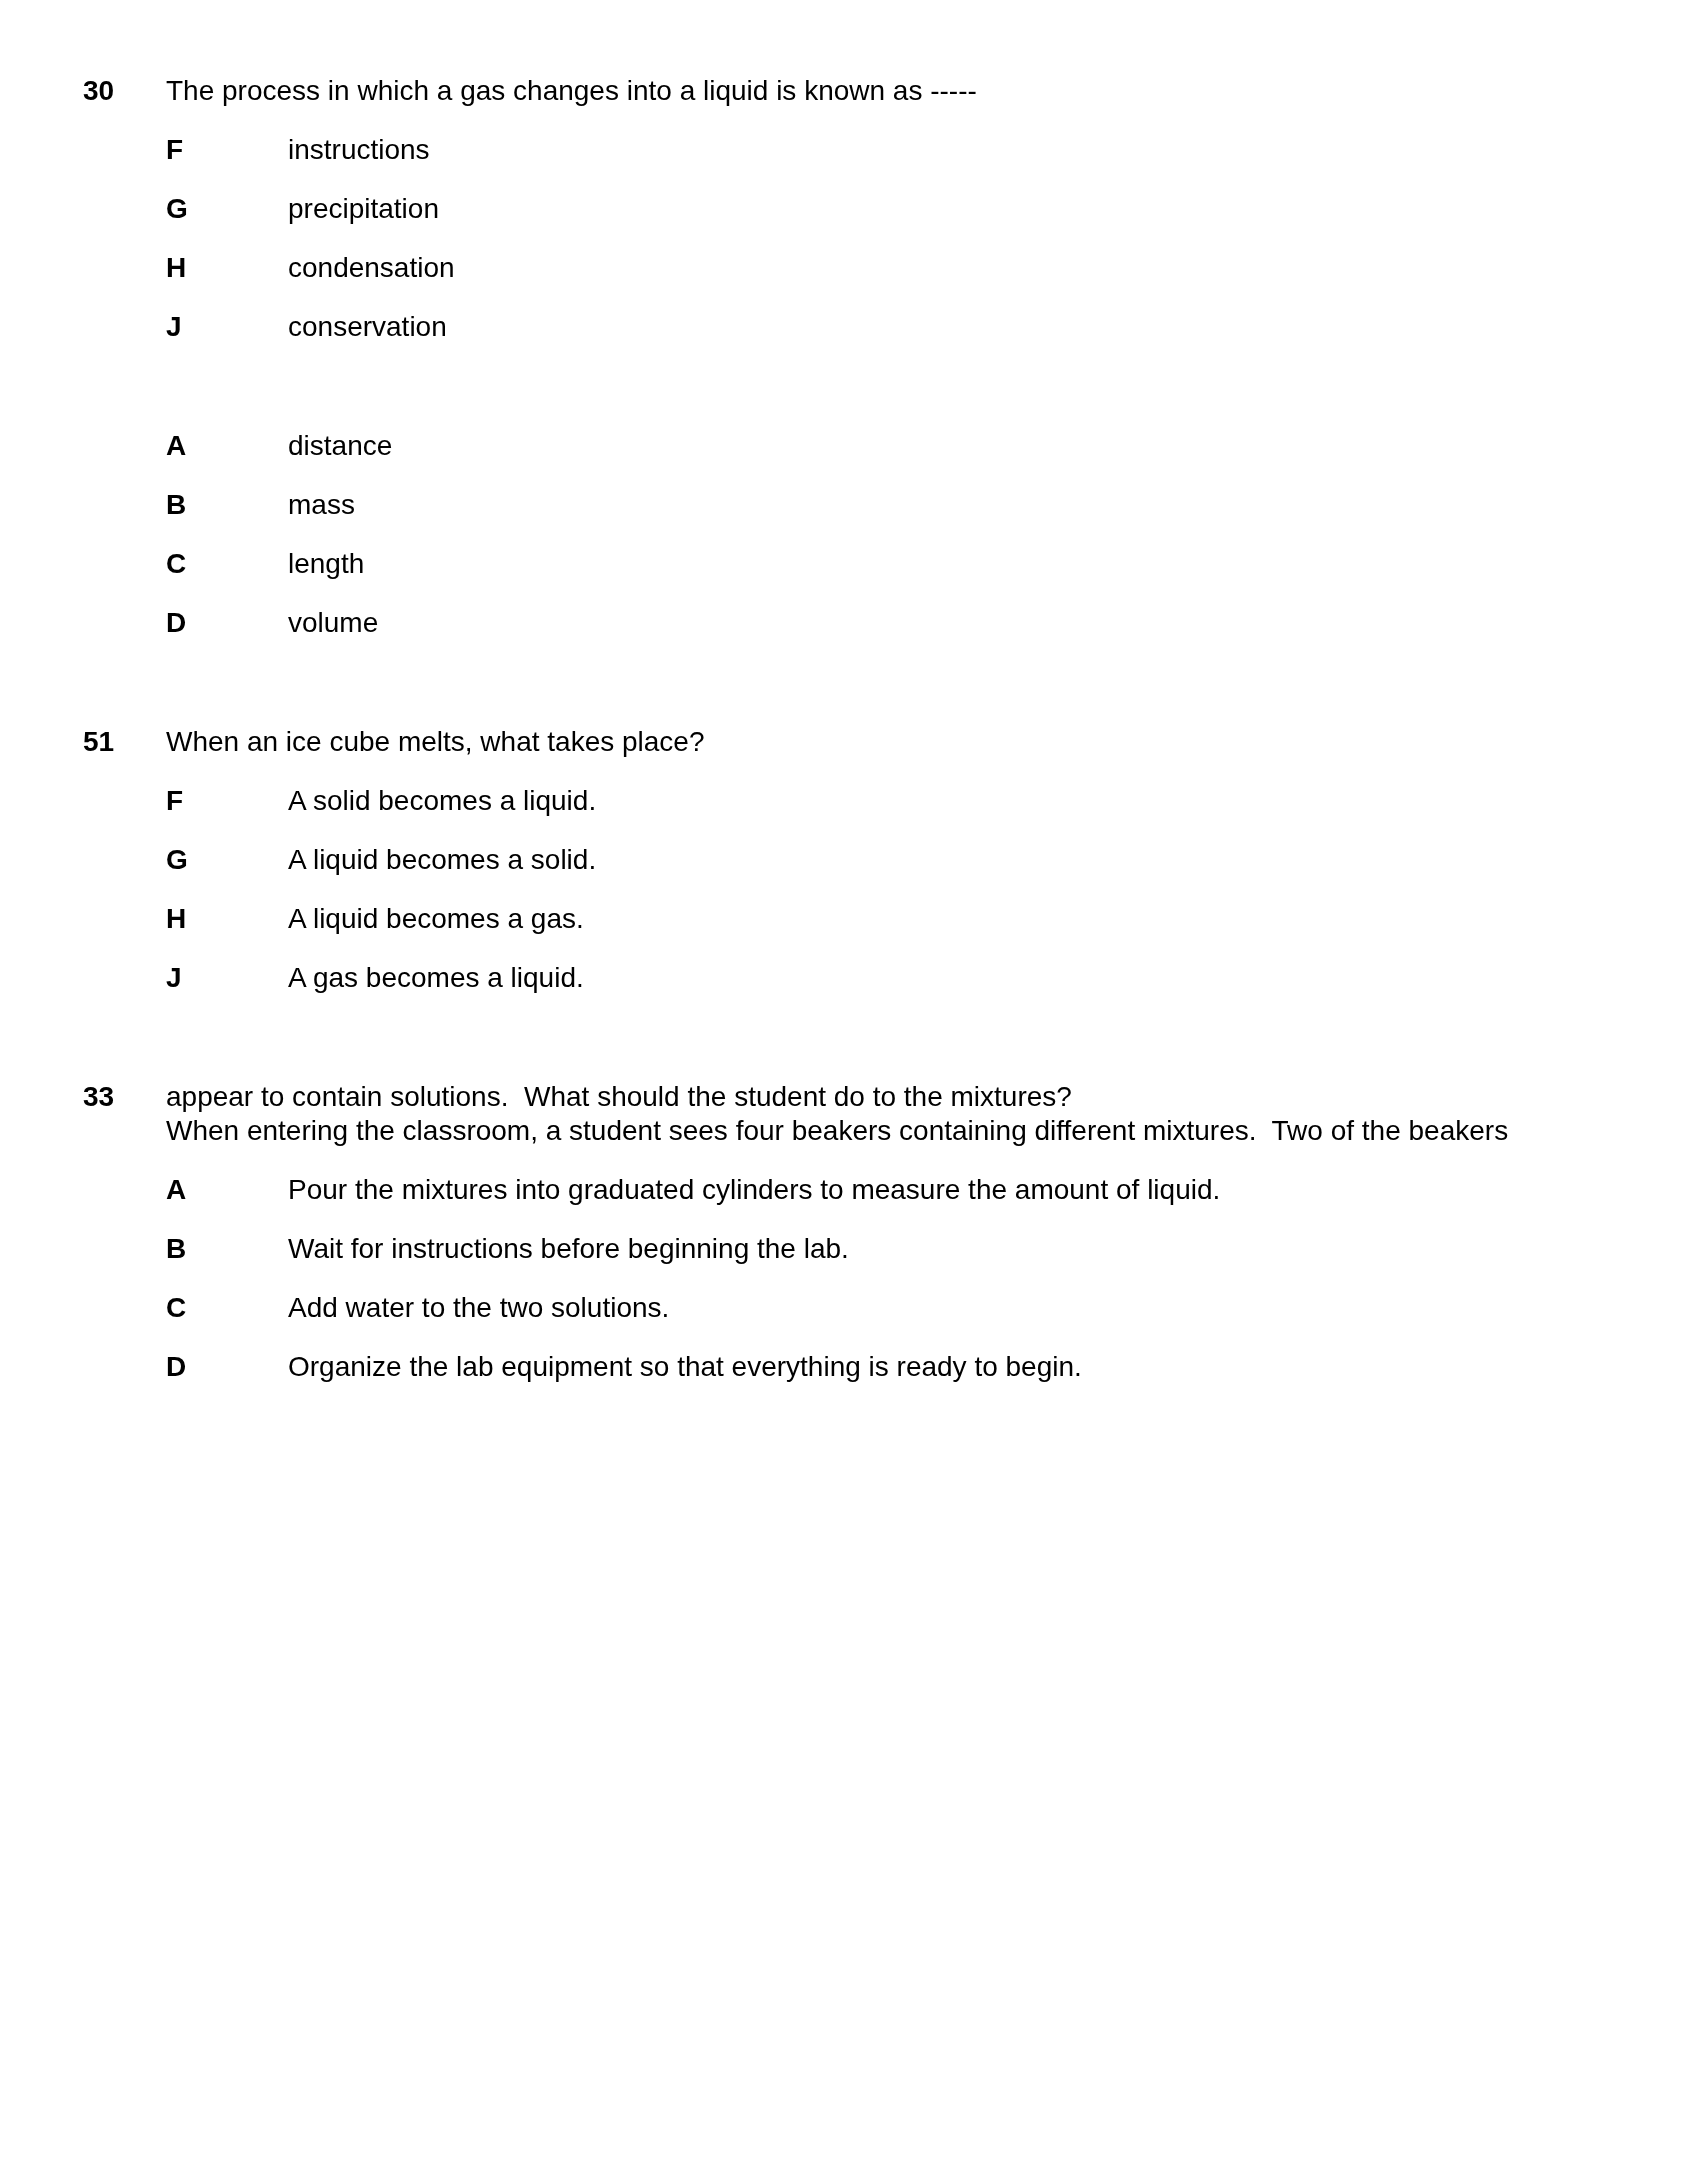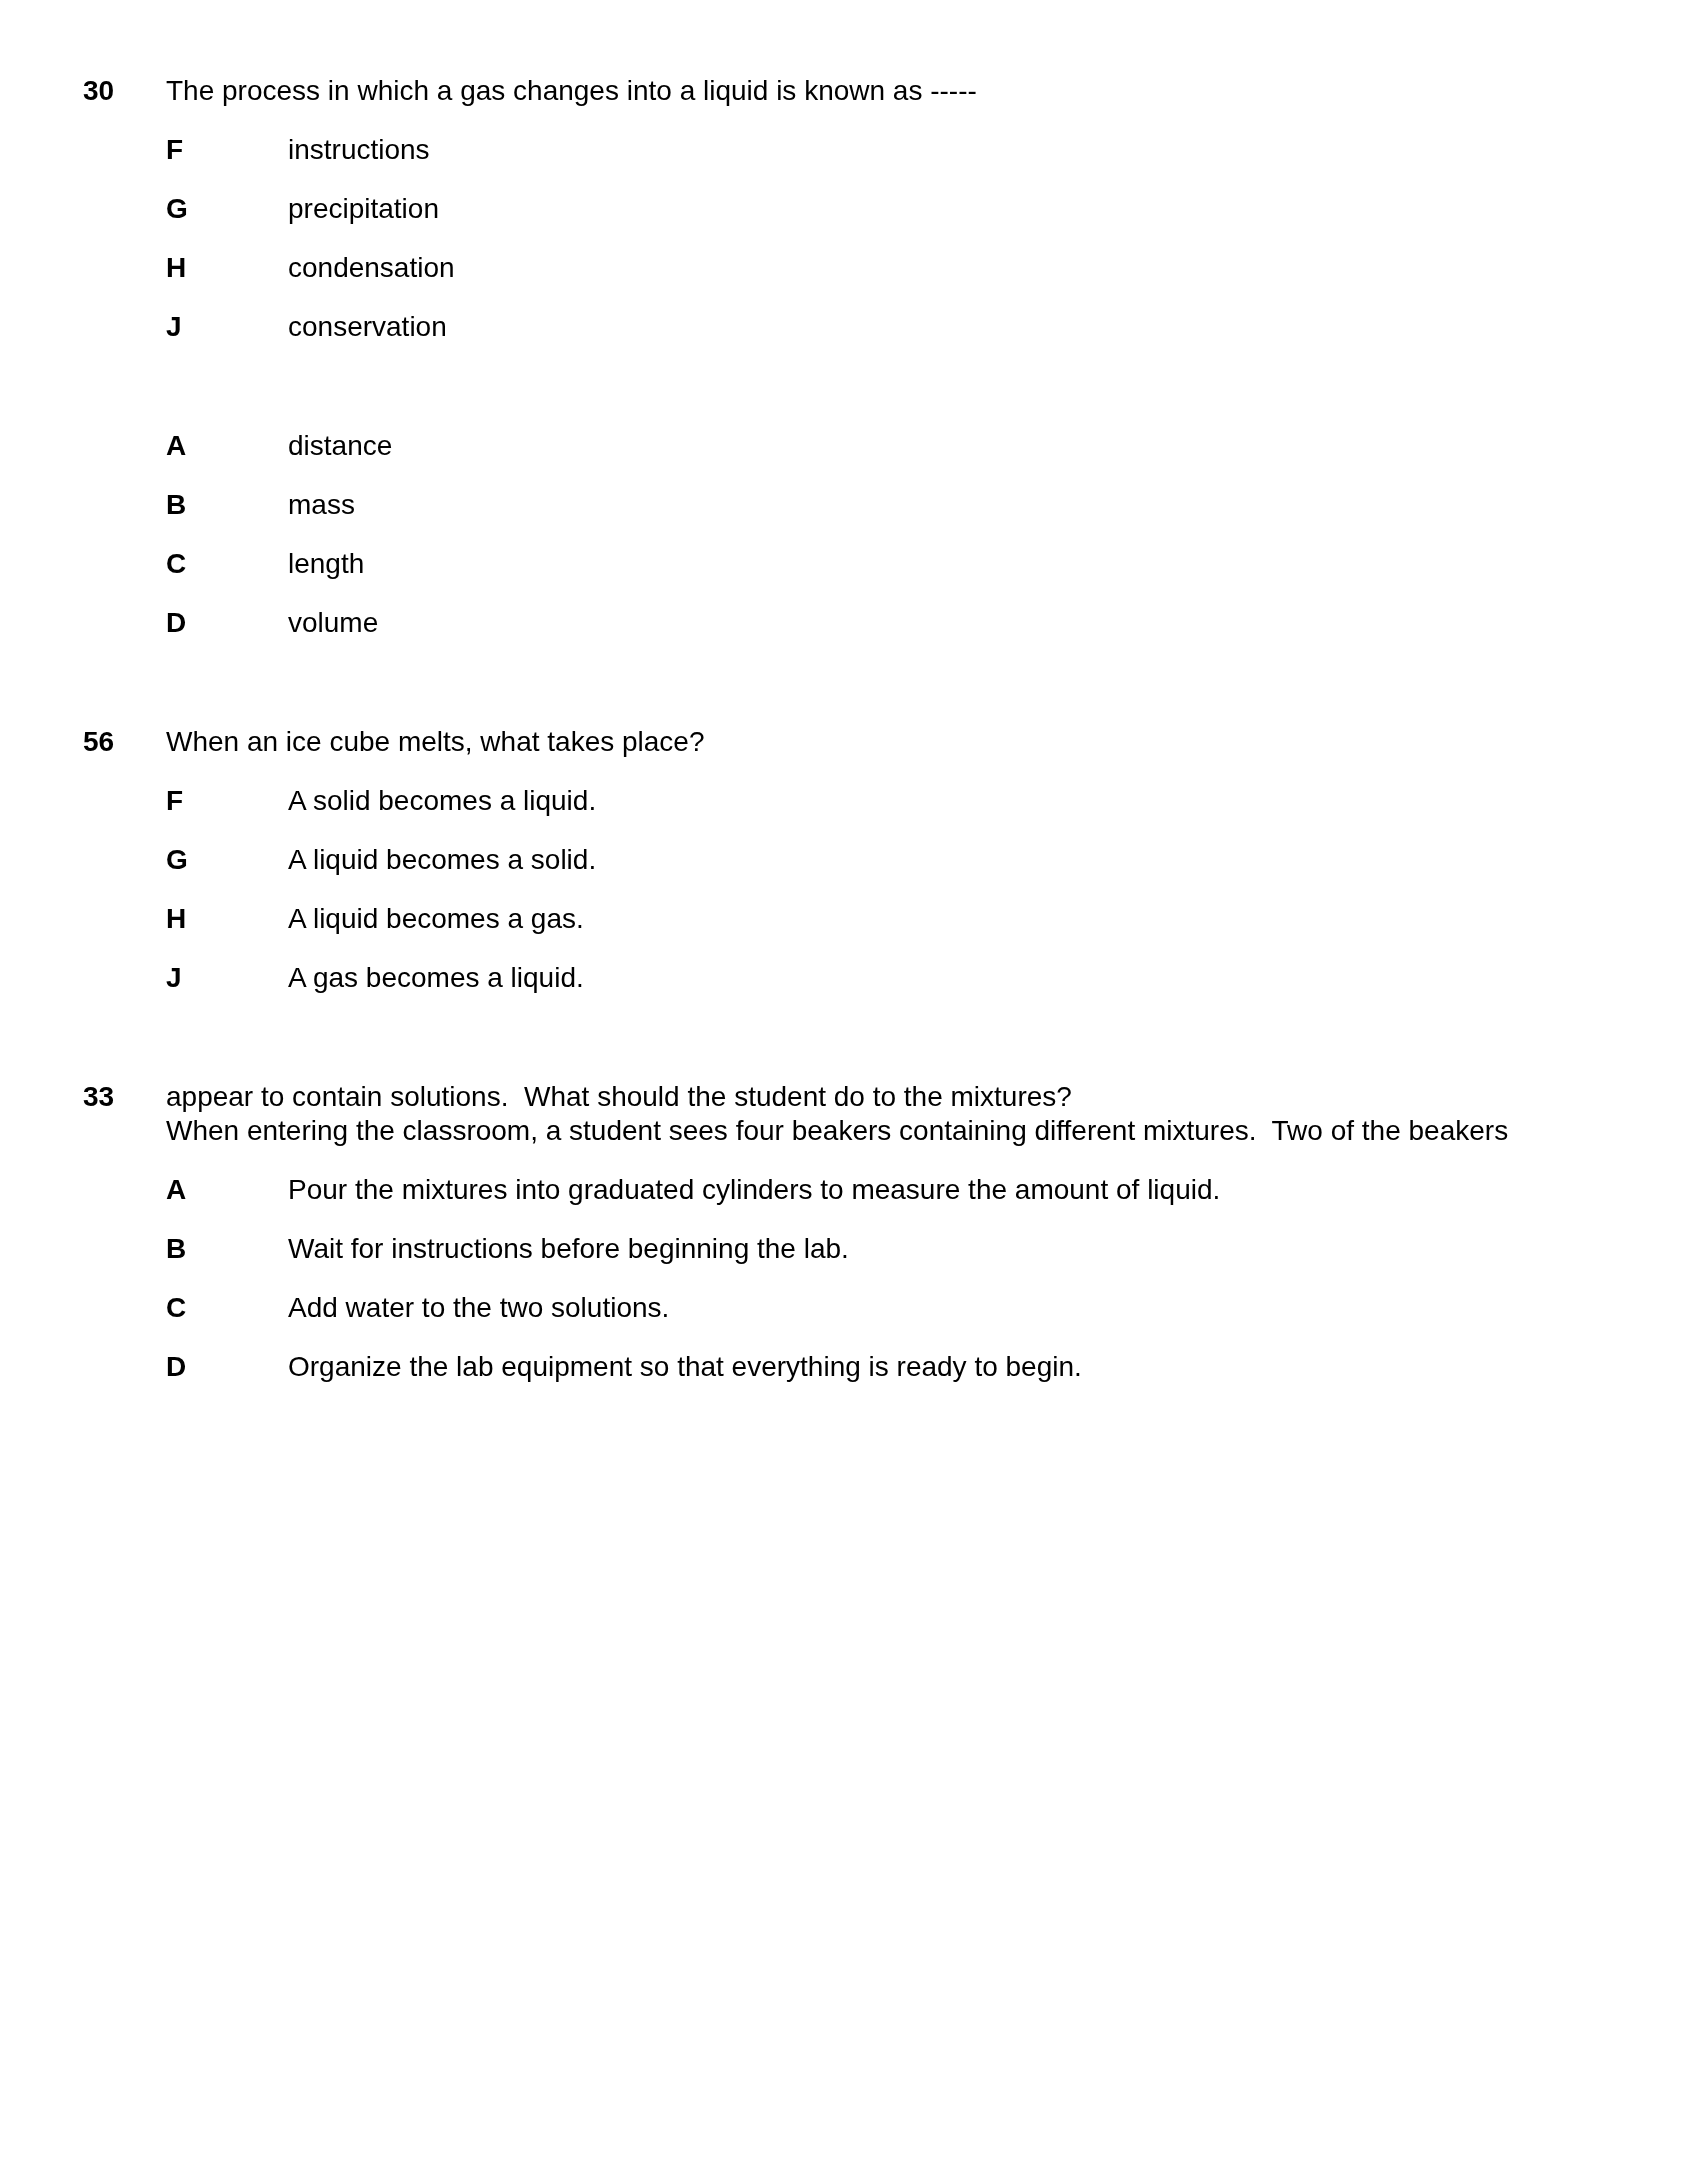--- a/index.html
+++ b/index.html
@@ -134,21 +134,21 @@
         </div>
         <div class="option">
           <div class="opt-letter">D</div>
           <div class="opt-text">volume</div>
         </div>
       </div>
     </div>
 
     <div class="question">
       <div class="q-row">
-        <div class="q-num">56</div>
+        <div class="q-num">51</div>
         <div class="q-lines">
           <div class="q-line">When an ice cube melts, what takes place?</div>
         </div>
       </div>
       <div class="options">
         <div class="option">
           <div class="opt-letter">F</div>
           <div class="opt-text">A solid becomes a liquid.</div>
         </div>
         <div class="option">

